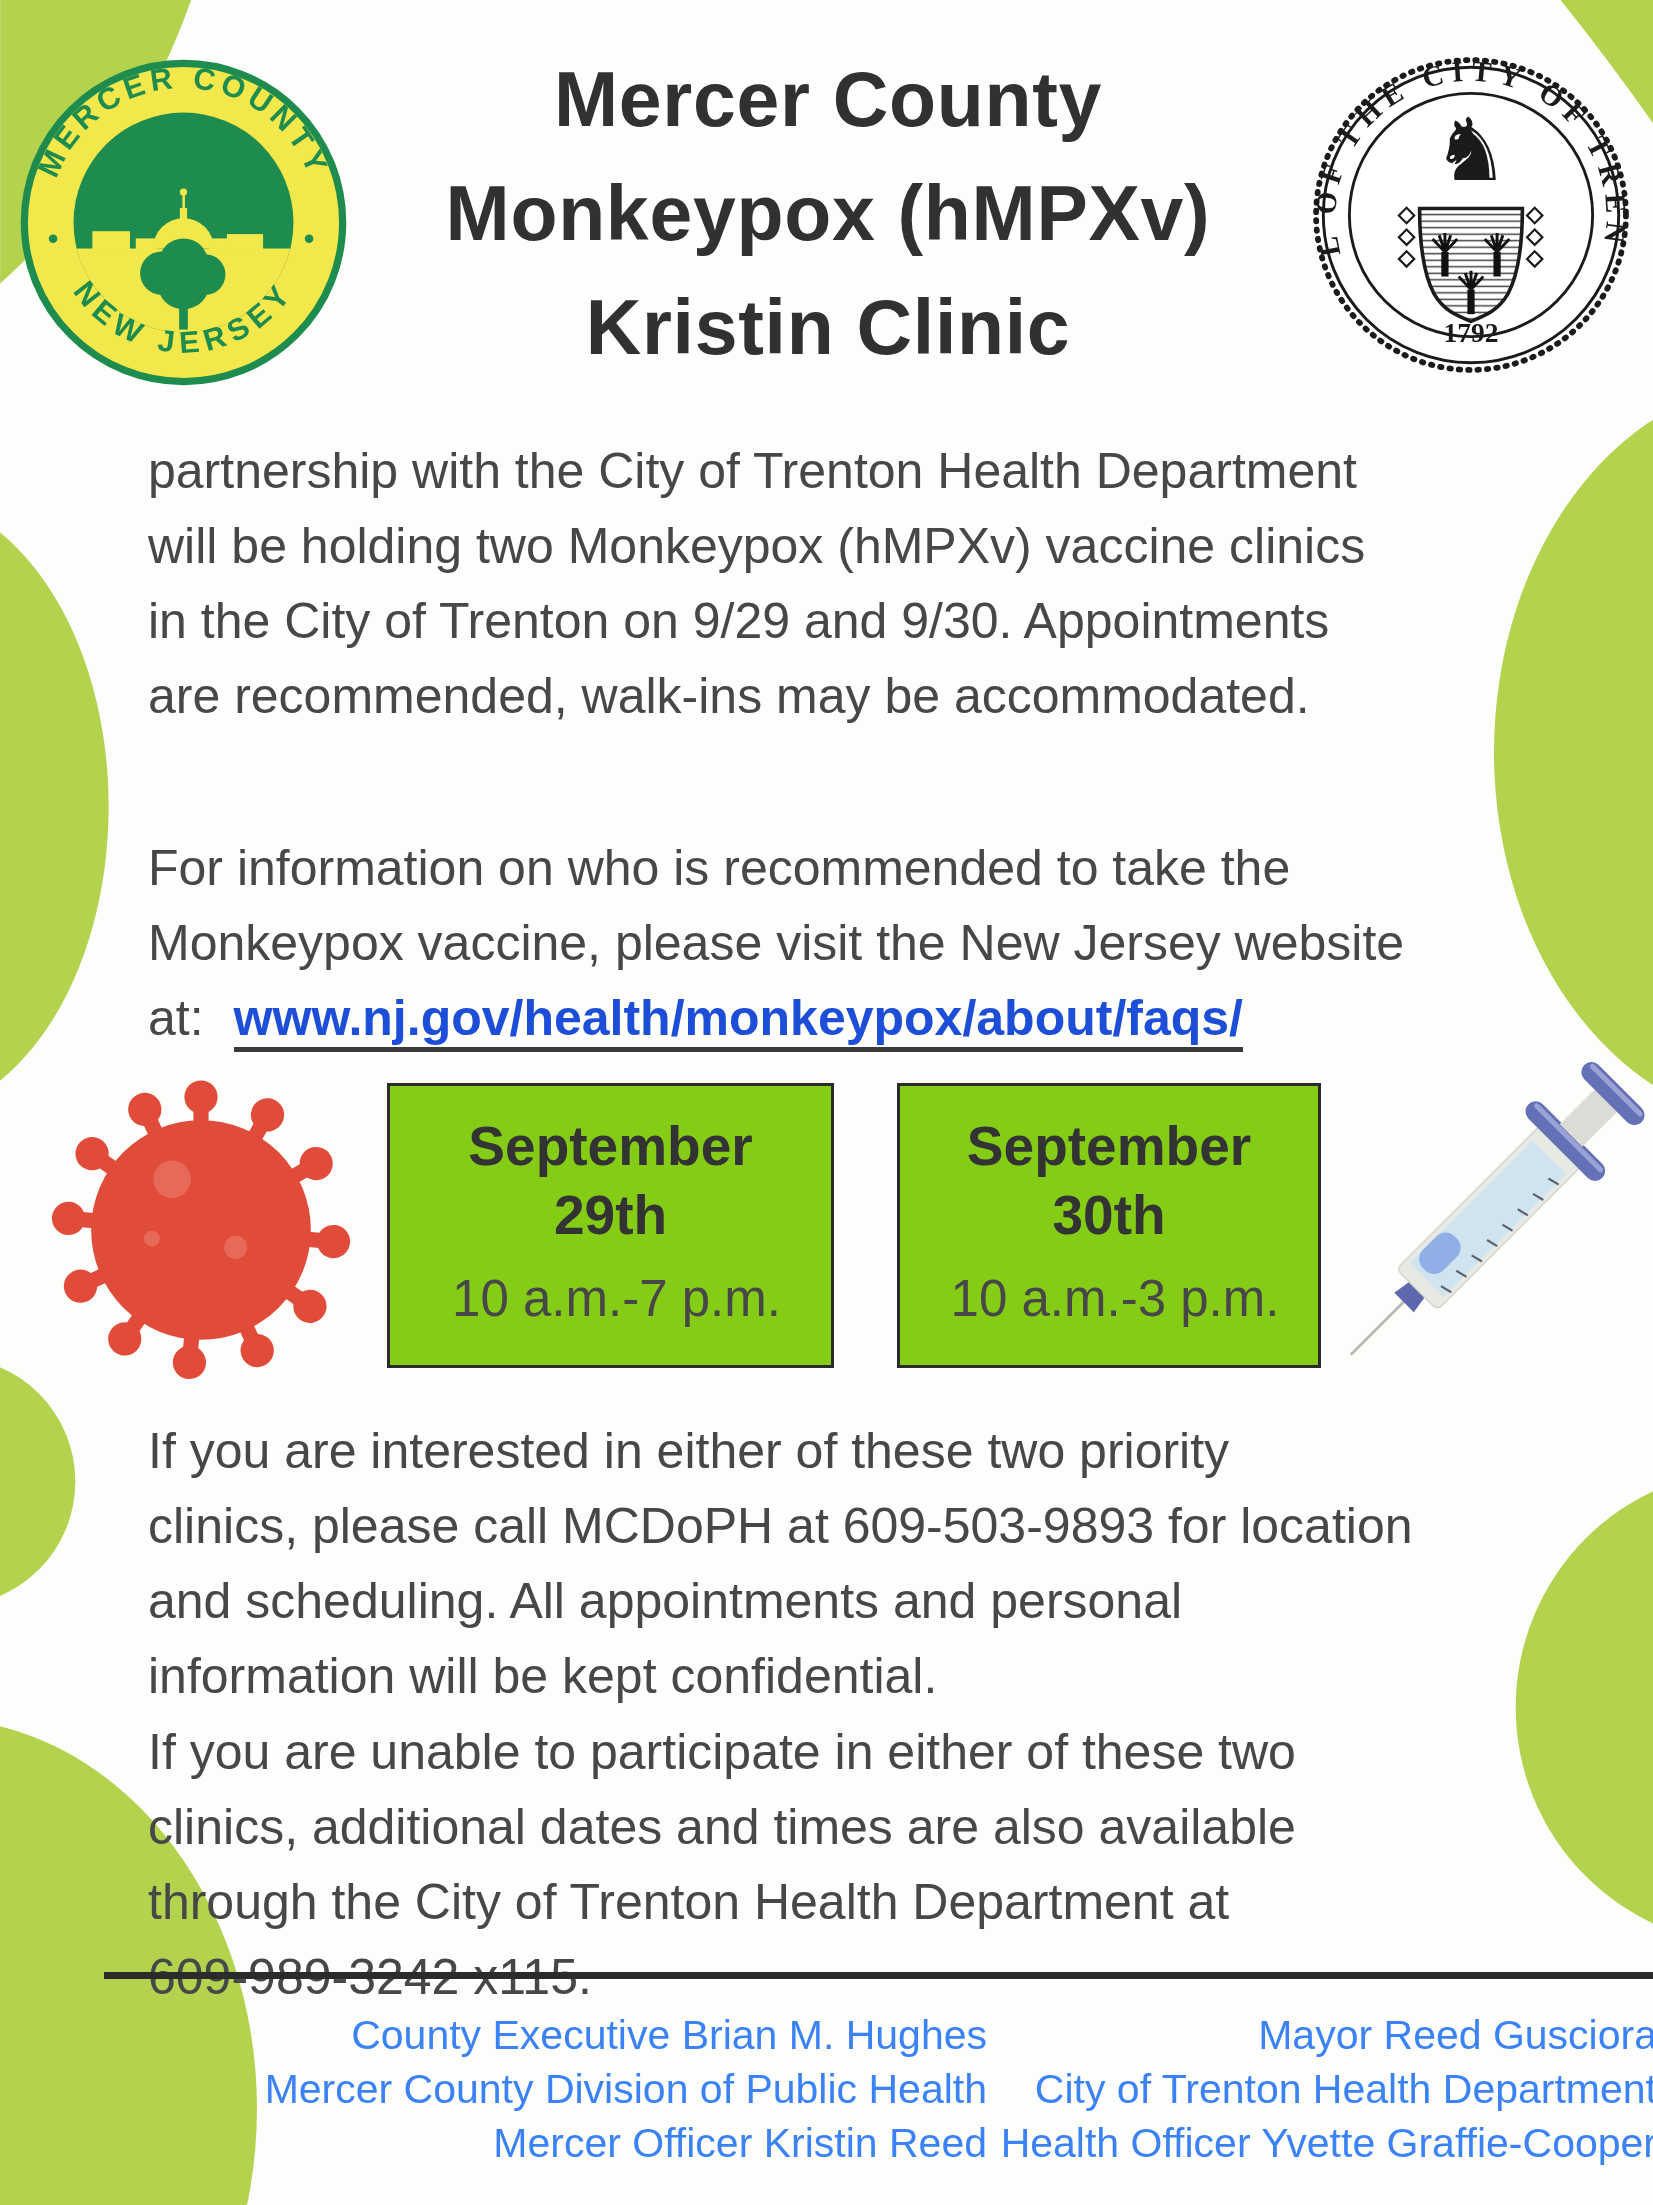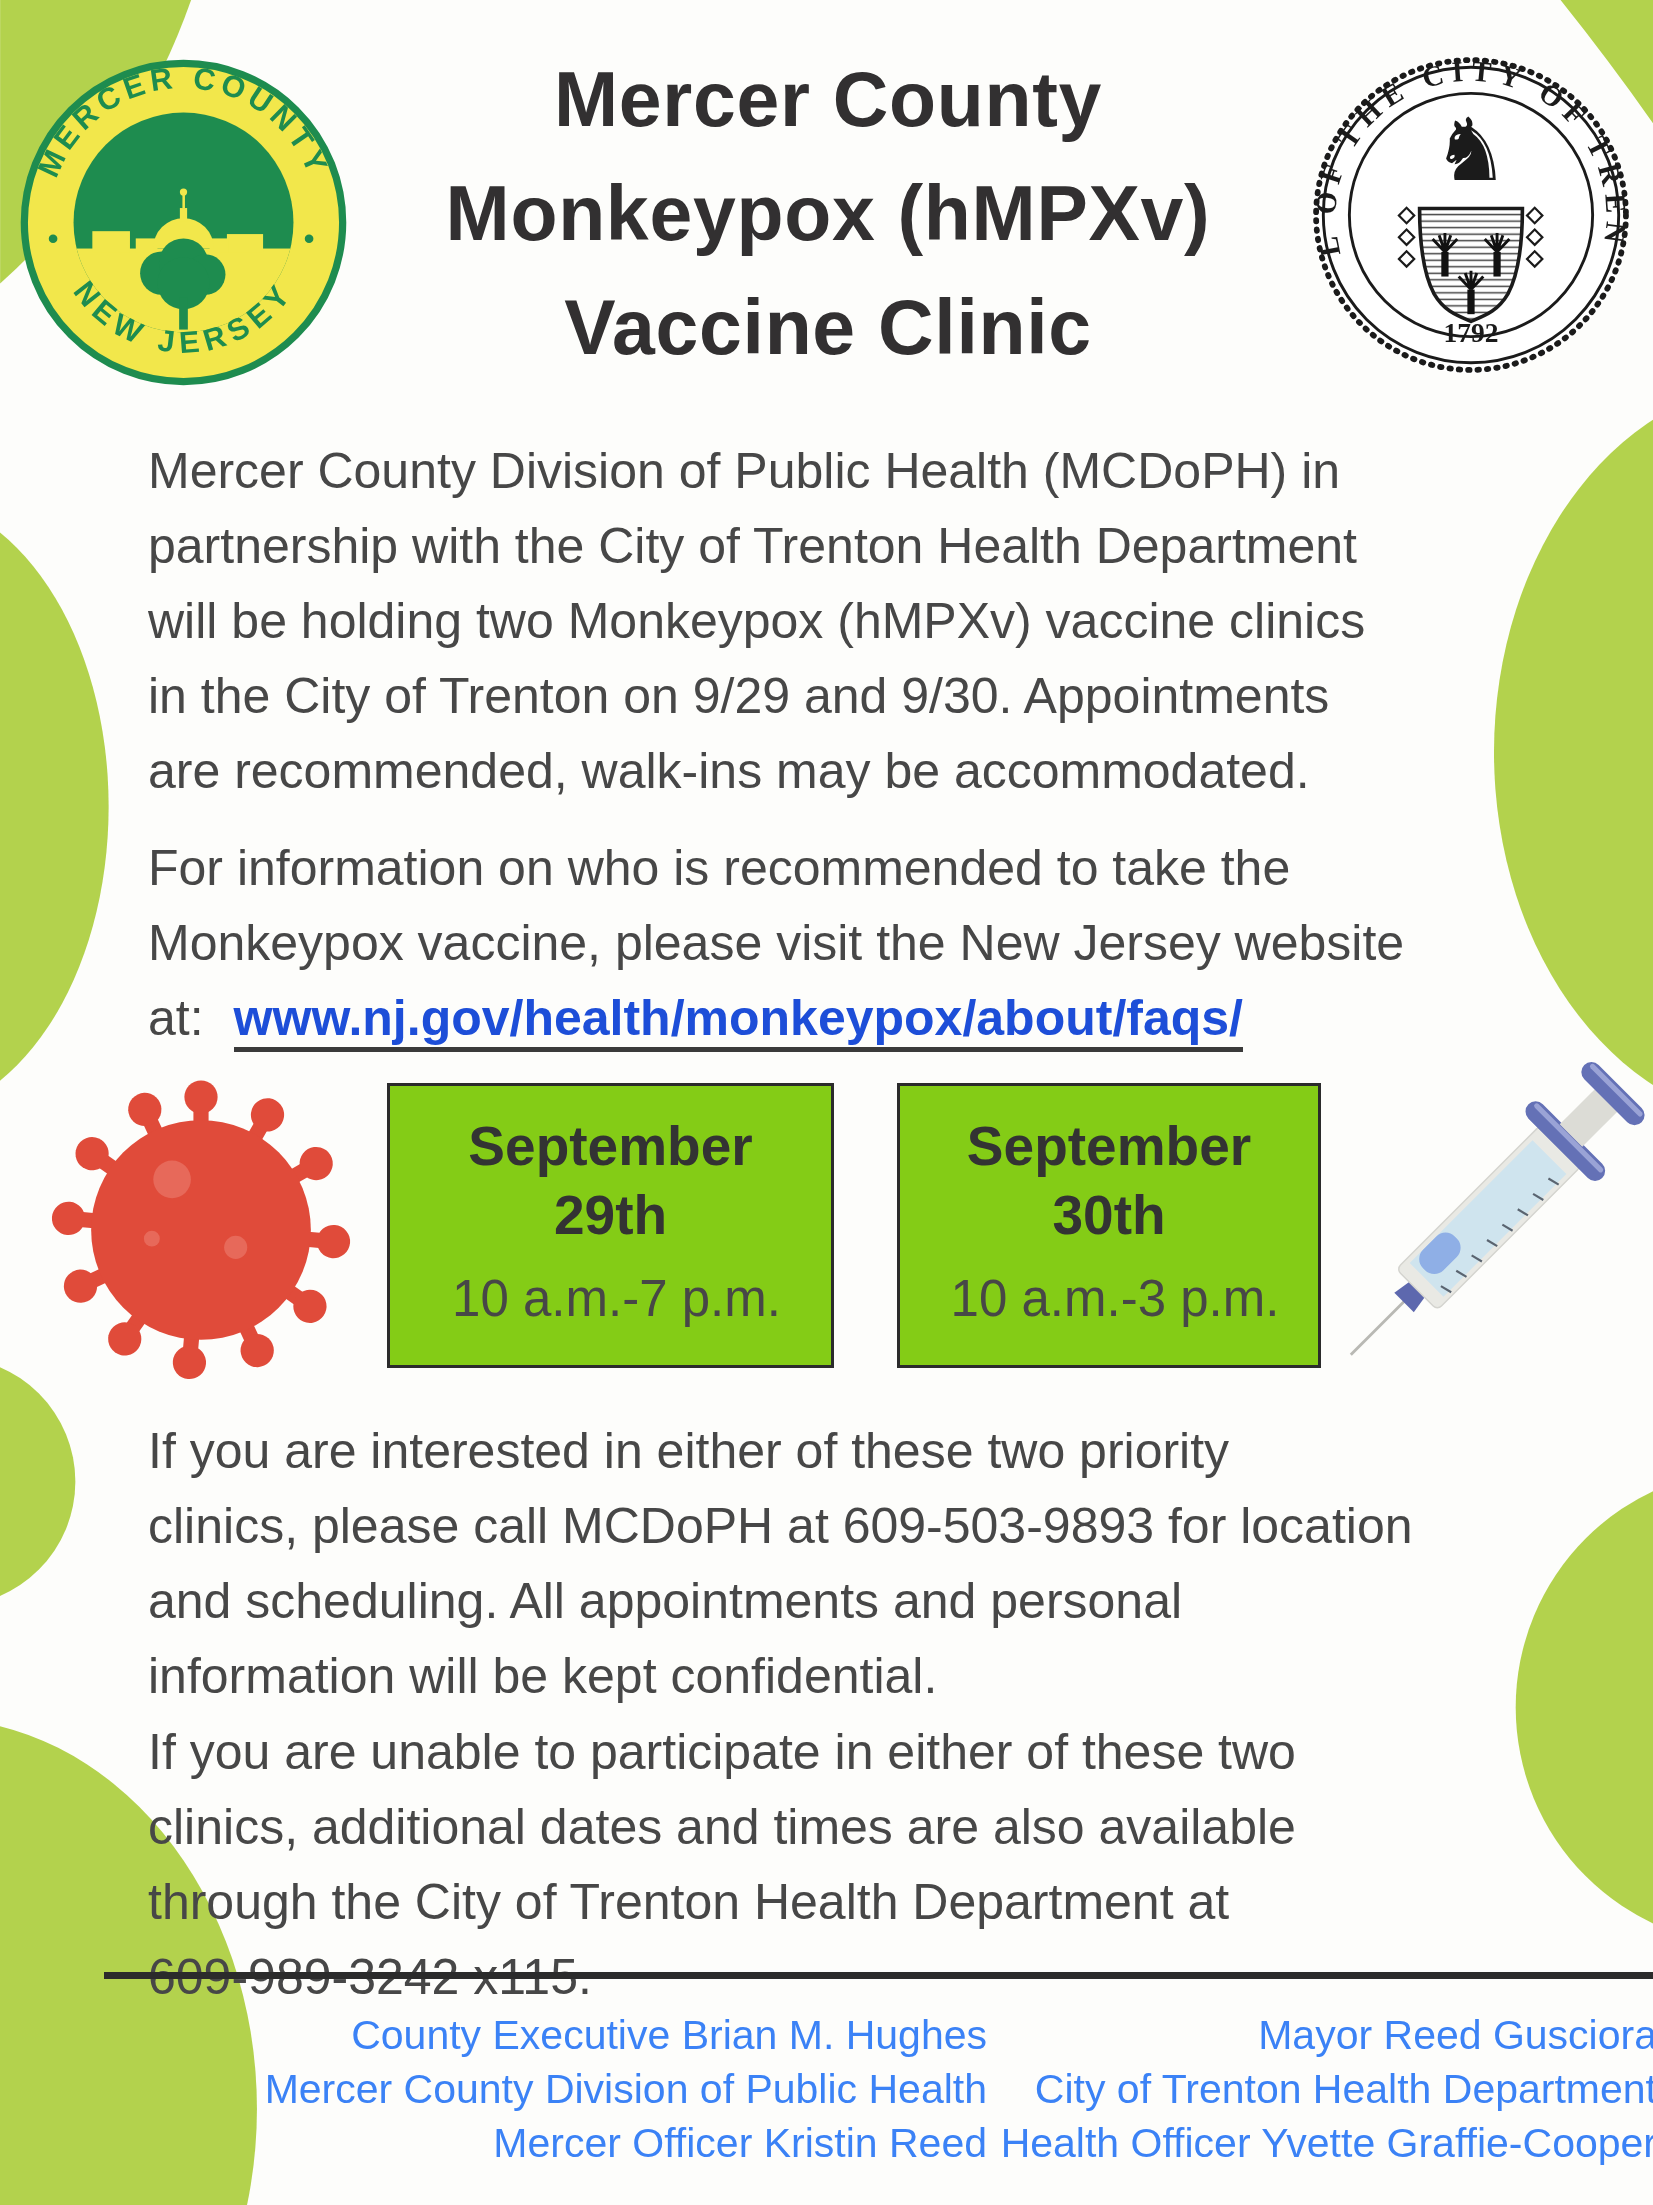--- a/index.html
+++ b/index.html
@@ -134,25 +134,24 @@
       <rect x="302" y="214" width="15" height="15" transform="rotate(45 309 221)"></rect>
       <rect x="302" y="244" width="15" height="15" transform="rotate(45 309 251)"></rect>
       <rect x="302" y="274" width="15" height="15" transform="rotate(45 309 281)"></rect>
     </g>
     <text x="221" y="396" text-anchor="middle" font-size="38" font-weight="bold" font-family="Liberation Serif, serif" fill="#1b1b1b">1792</text>
   </svg>
 
   <div class="layer title">
     <div>Mercer County</div>
     <div>Monkeypox (hMPXv)</div>
-    <div>Vaccine Clinic</div>
+    <div>Kristin Clinic</div>
   </div>
 
   <div id="p1" class="layer para">
-    <div class="ln">Mercer County Division of Public Health (MCDoPH) in</div>
     <div class="ln">partnership with the City of Trenton Health Department</div>
     <div class="ln">will be holding two Monkeypox (hMPXv) vaccine clinics</div>
     <div class="ln">in the City of Trenton on 9/29 and 9/30. Appointments</div>
     <div class="ln">are recommended, walk-ins may be accommodated.</div>
   </div>
 
   <div id="p2" class="layer para">
     <div class="ln">For information on who is recommended to take the</div>
     <div class="ln">Monkeypox vaccine, please visit the New Jersey website</div>
     <div class="ln">

